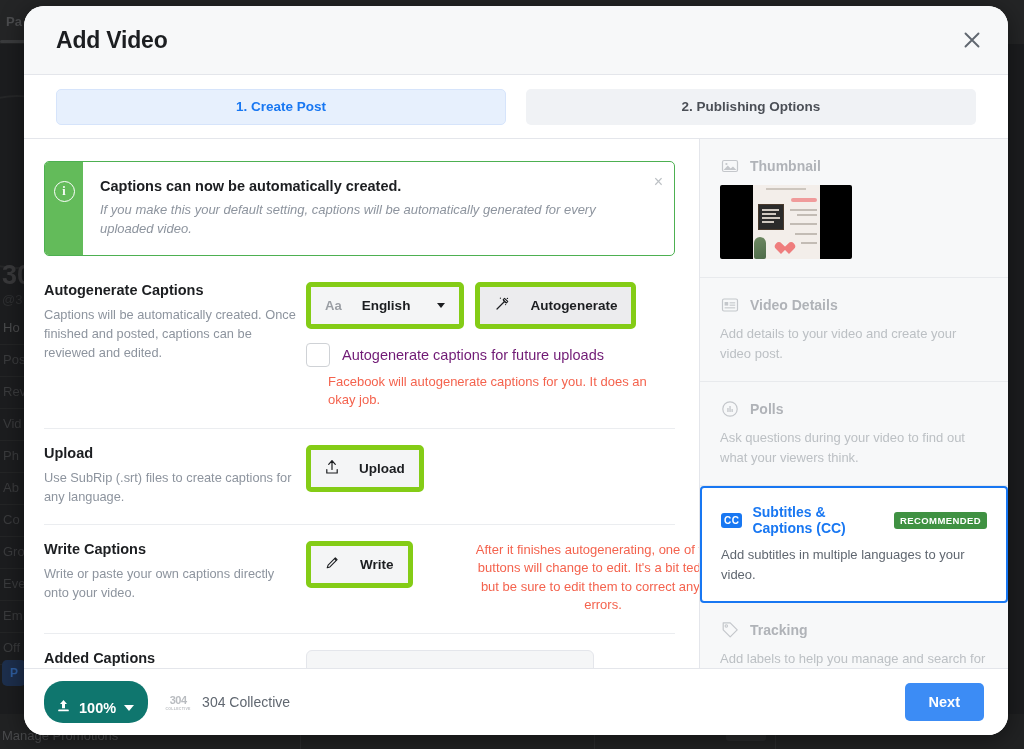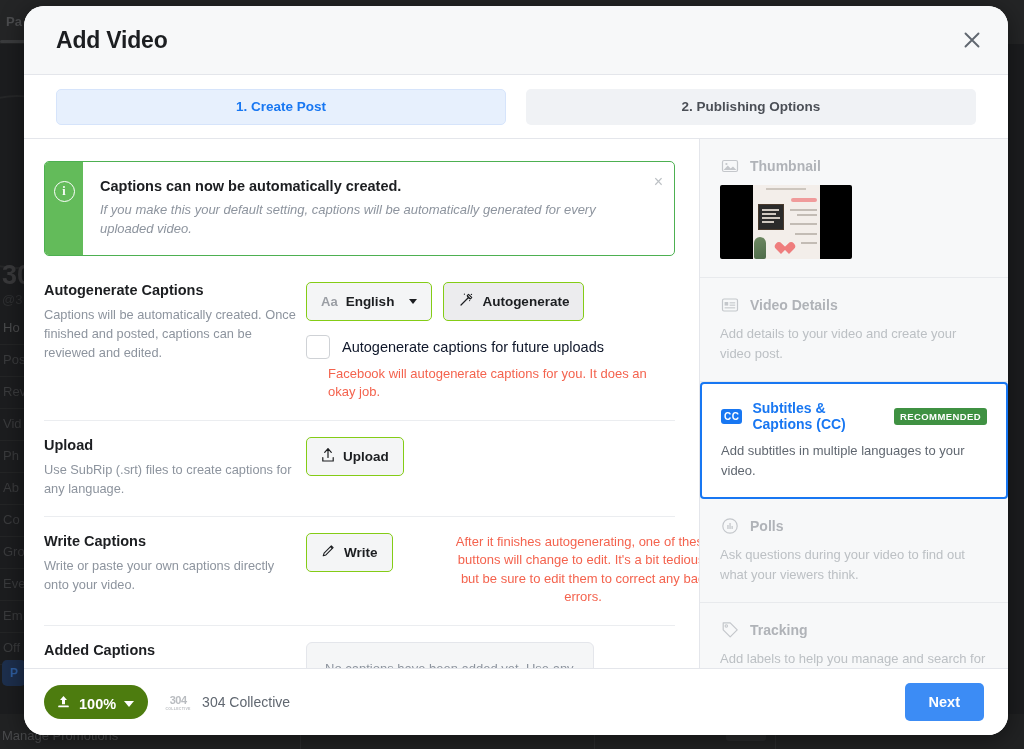--- a/index.html
+++ b/index.html
@@ -175,38 +175,38 @@
   }
   .section.first { border-top: none; padding-top: 2px; }
   .sec-left { width: 252px; flex: 0 0 252px; padding-right: 10px; }
   .sec-title { font-size: 14.5px; font-weight: 700; color: #1c1e21; margin-bottom: 7px; }
   .sec-desc { font-size: 12.8px; color: #8d949e; line-height: 1.5; }
   .sec-right { flex: 1 1 auto; }
 
   .btn-row { display: flex; gap: 11px; align-items: center; }
   .gray-btn {
     height: 37px; min-width: 40px;
-    background: #ececee; border: 1px solid #84cc16;
+    background: #ececee; border: 5px solid #84cc16;
     border-radius: 5px;
-    display: inline-flex; align-items: center; gap: 8px;
+    display: inline-flex; align-items: center; gap: 20px;
     padding: 0 14px;
     font-size: 13.5px; font-weight: 700; color: #1c1e21;
     cursor: pointer;
   }
   .gray-btn.light { background: #f4f5f6; }
   .gray-btn .aa { color: #9a9ea4; font-weight: 700; font-size: 13px; }
   .caret { width: 0; height: 0; border-left: 4.5px solid transparent; border-right:4.5px solid transparent; border-top: 5.5px solid #1c1e21; margin-left: 7px; }
 
   .check-row { display: flex; align-items: center; gap: 12px; margin-top: 14px; }
   .checkbox {
     width: 22px; height: 22px; border: 1.6px solid #cfd2d6;
     border-radius: 4px; background: #fff; cursor: pointer;
     flex: 0 0 22px;
   }
-  .check-label { font-size: 14.5px; color: #0f172a; }
+  .check-label { font-size: 14.5px; color: #701a75; }
 
   .red-note {
     color: #f4634e; font-size: 13px; line-height: 1.42;
   }
   .red-note.autogen { margin-top: 6px; margin-left: 22px; }
   .red-note.write { width: 265px; text-align: center; }
 
   .added-box {
     width: 288px; min-height: 74px;
     background: #f5f6f7; border: 1px solid #e4e6eb; border-radius: 6px;
@@ -287,23 +287,23 @@
 
   
   .modal-footer {
     flex: 0 0 66px; height: 66px;
     background: #fff;
     border-top: 1px solid #e4e6eb;
     display: flex; align-items: center;
     padding: 0 24px 0 20px;
   }
   .upload-pill {
-    height: 30px; background: #4d7c0f; border-radius: 19px;
+    height: 30px; background: #0f766e; border-radius: 19px;
     display: inline-flex; align-items: center; gap: 8px;
-    padding: 4px 14px 0 12px; cursor: pointer;
+    padding: 12px 14px 0 12px; cursor: pointer;
   }
   .upload-pill .pct { color: #fff; font-size: 14.5px; font-weight: 700; }
   .upload-pill .pcaret { width:0;height:0;border-left:5px solid transparent;border-right:5px solid transparent;border-top:6px solid #fff; }
   .page-mini-logo {
     width: 26px; height: 26px; margin-left: 17px;
     display: flex; flex-direction: column; align-items: center; justify-content: center;
     color: #b9bcc0; font-size: 11px; font-weight: 700; letter-spacing: -.5px;
   }
   .page-mini-logo .sub { font-size: 3.5px; letter-spacing: .3px; margin-top: 1px; }
   .page-name-footer { margin-left: 11px; font-size: 14px; color: #606770; }
@@ -520,42 +520,42 @@
               <rect x="8.6" y="6.3" width="5.6" height="1.1" fill="#c4c7cb"></rect>
               <rect x="8.6" y="8.6" width="5.6" height="1.1" fill="#c4c7cb"></rect>
               <rect x="3.6" y="11.3" width="10.6" height="1.1" fill="#c4c7cb"></rect>
             </svg>
           </span>
           <span class="rc-title">Video Details</span>
         </div>
         <div class="rc-desc">Add details to your video and create your video post.</div>
       </div>
 
-      <div class="rc-item selected">
-        <div class="rc-head">
-          <span class="cc-badge">CC</span>
-          <span class="rc-title">Subtitles &amp; Captions (CC)</span>
-          <span class="rec-badge">RECOMMENDED</span>
-        </div>
-        <div class="rc-desc">Add subtitles in multiple languages to your video.</div>
-      </div>
-
       <div class="rc-item">
         <div class="rc-head">
           <span class="rc-icon">
             <svg width="18" height="18" viewBox="0 0 18 18" aria-hidden="true">
               <circle cx="9" cy="9" r="7.2" fill="none" stroke="#c4c7cb" stroke-width="1.2"></circle>
               <rect x="6.3" y="8" width="1.3" height="4" fill="#c4c7cb"></rect>
               <rect x="8.4" y="6" width="1.3" height="6" fill="#c4c7cb"></rect>
               <rect x="10.5" y="9" width="1.3" height="3" fill="#c4c7cb"></rect>
             </svg>
           </span>
           <span class="rc-title">Polls</span>
         </div>
         <div class="rc-desc">Ask questions during your video to find out what your viewers think.</div>
+      </div>
+
+      <div class="rc-item selected">
+        <div class="rc-head">
+          <span class="cc-badge">CC</span>
+          <span class="rc-title">Subtitles &amp; Captions (CC)</span>
+          <span class="rec-badge">RECOMMENDED</span>
+        </div>
+        <div class="rc-desc">Add subtitles in multiple languages to your video.</div>
       </div>
 
       <div class="rc-item">
         <div class="rc-head">
           <span class="rc-icon">
             <svg width="18" height="18" viewBox="0 0 18 18" aria-hidden="true">
               <path d="M9.2 1.8 L16.2 8.8 L9.2 15.8 L2.2 8.8 L2.2 1.8 Z" fill="none" stroke="#c4c7cb" stroke-width="1.2" stroke-linejoin="round"></path>
               <circle cx="5.3" cy="5" r="1.2" fill="none" stroke="#c4c7cb" stroke-width="1.1"></circle>
             </svg>
           </span>

